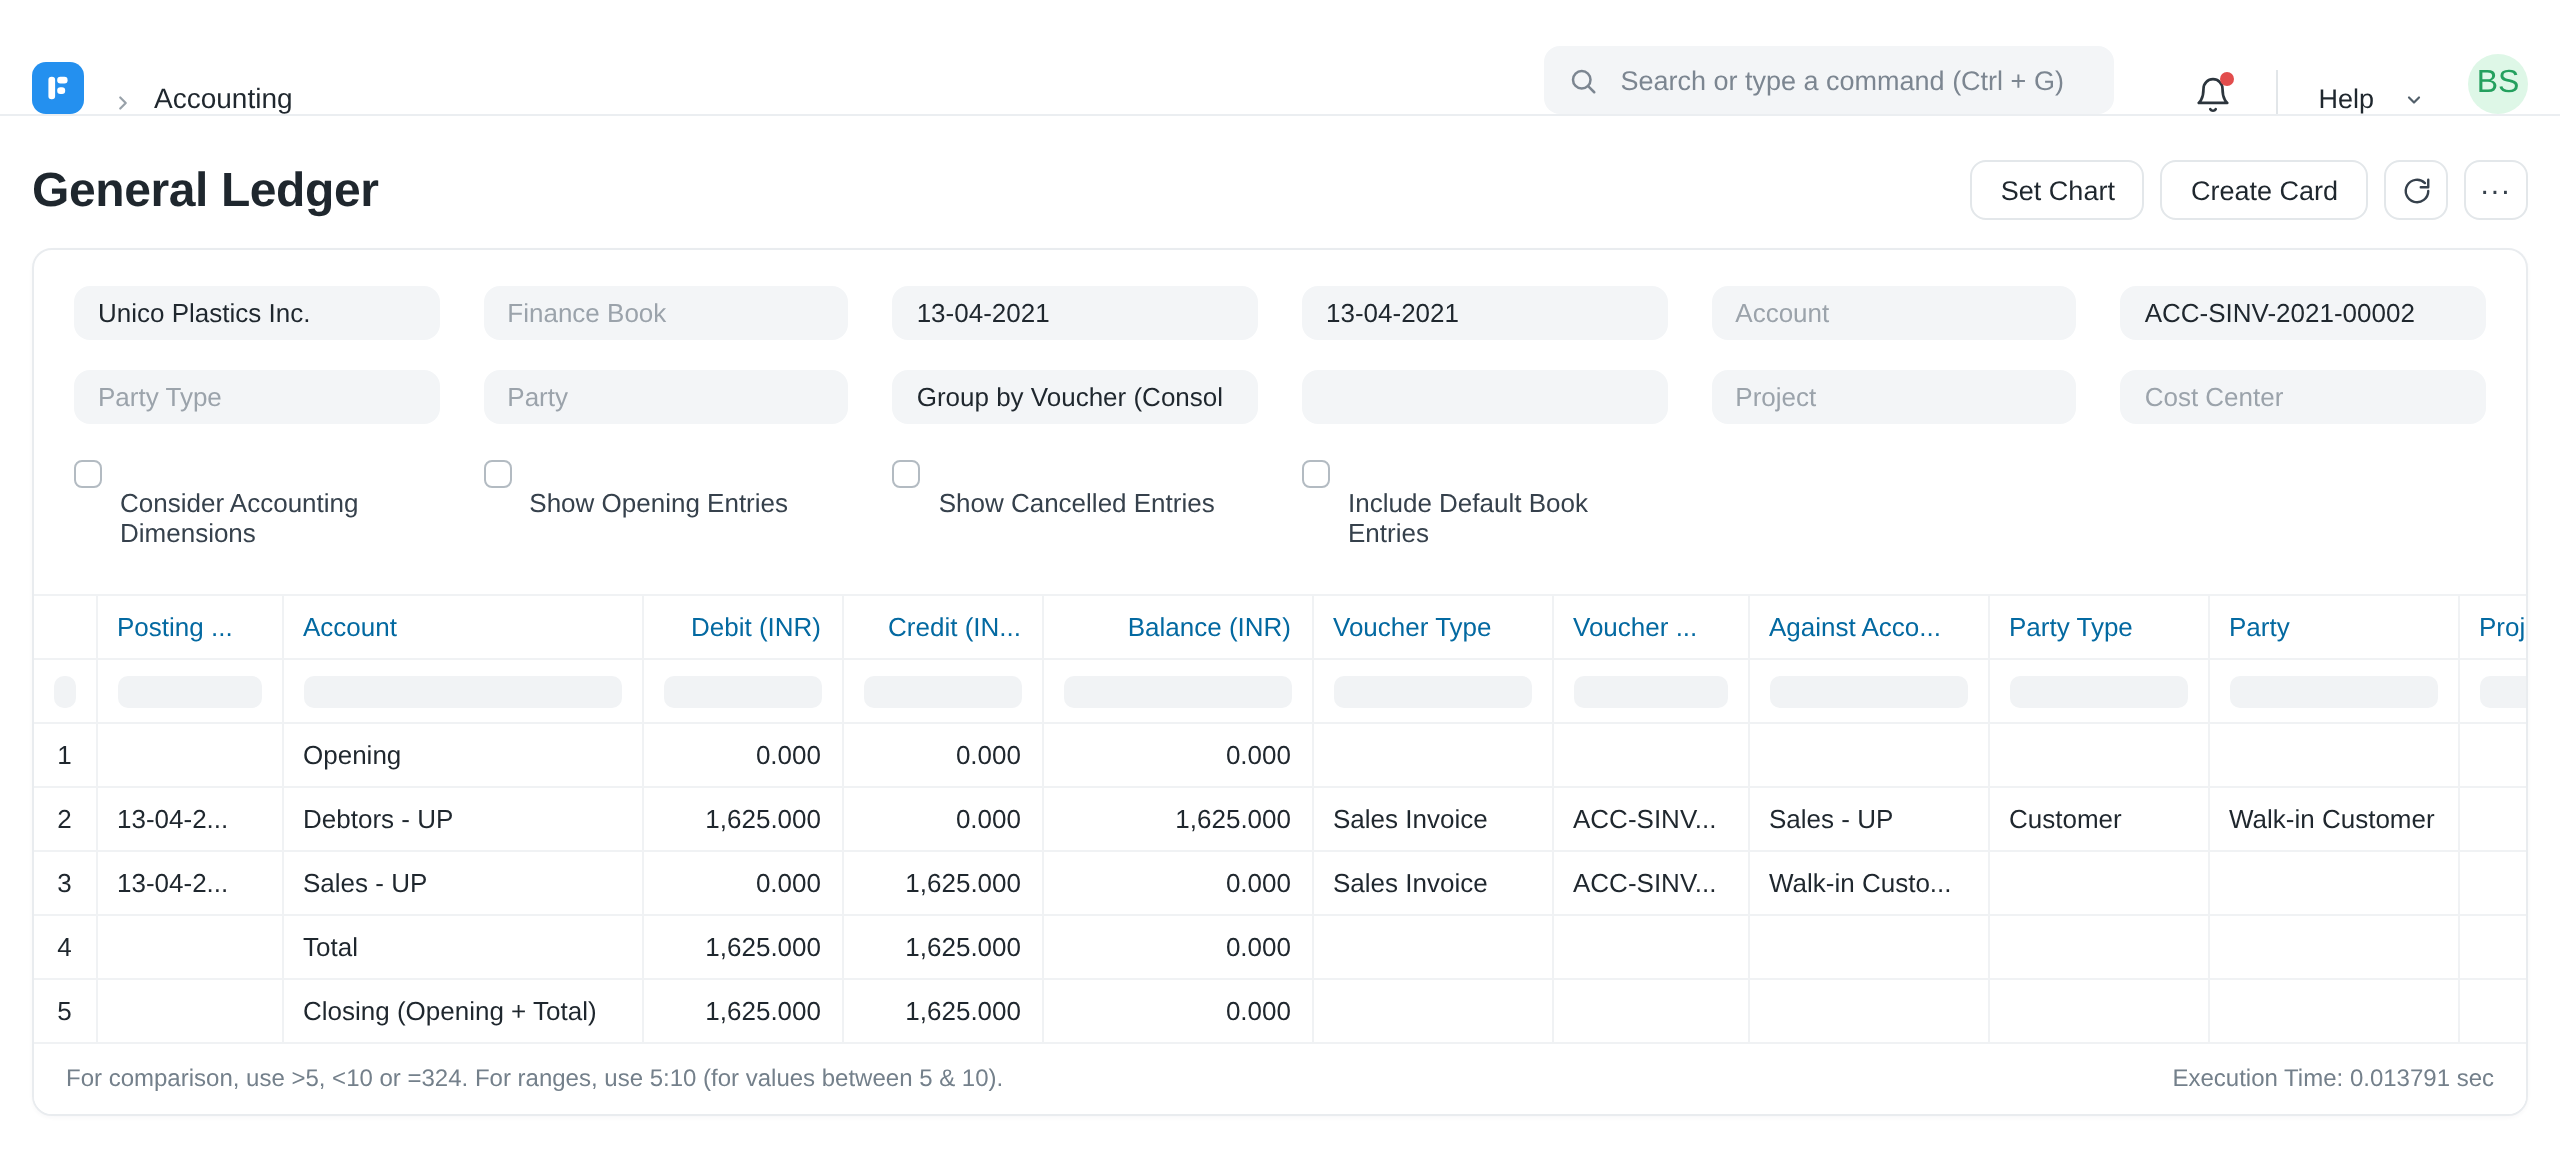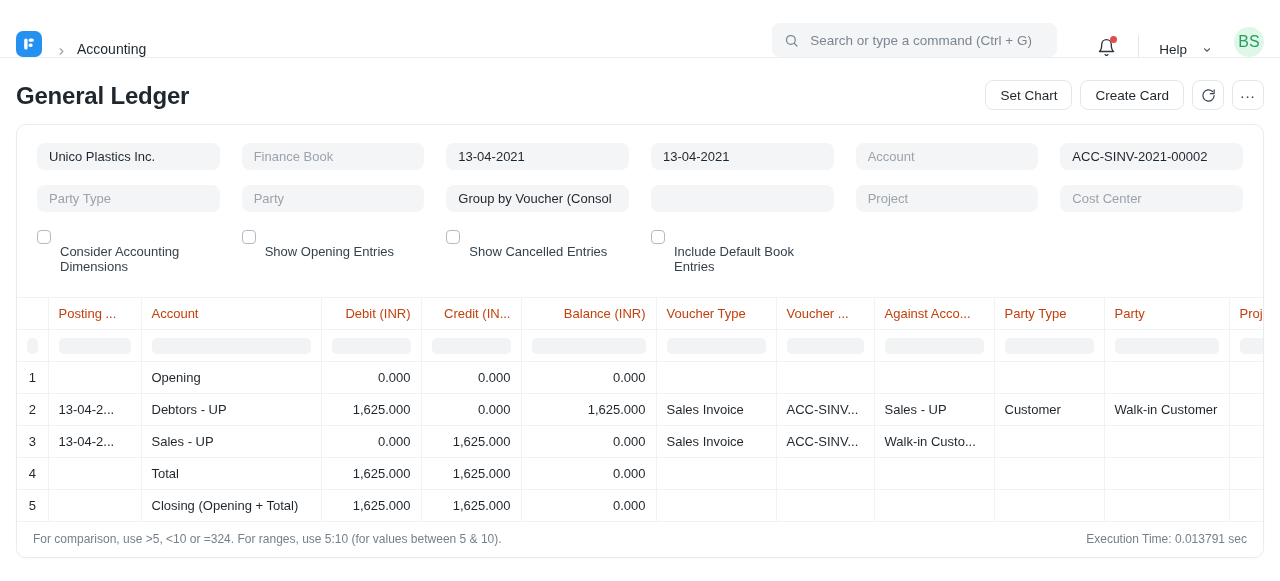--- a/index.html
+++ b/index.html
@@ -81,21 +81,21 @@
   .checkitem .lbl { line-height:1.15;margin-top:16px; }
   .checkitem:first-child .lbl { max-width:128px; }
 
   
   .table-wrap { margin-top:22px; overflow:hidden; border-top:1px solid #f0f2f4; }
   table.report { border-collapse:collapse; table-layout:fixed; width:1272px; font-size:13px; }
   .report th, .report td {
     height:32px; padding:0 10px; border-right:1px solid #f0f2f4; border-bottom:1px solid #f0f2f4;
     overflow:hidden; white-space:nowrap; text-align:left; font-weight:400;
   }
-  .report th { color:#c2410c; cursor:pointer; }
+  .report th { color:#0369a1; cursor:pointer; }
   .report td { color:#1f272e; }
   .report .num { text-align:right; }
   .report .idx { text-align:center; color:#1f272e; }
   .pill {
     height:16px; background:#f1f3f5; border-radius:5px; width:100%;
   }
 
   
   .card-footer {
     display:flex; align-items:center; justify-content:space-between;

